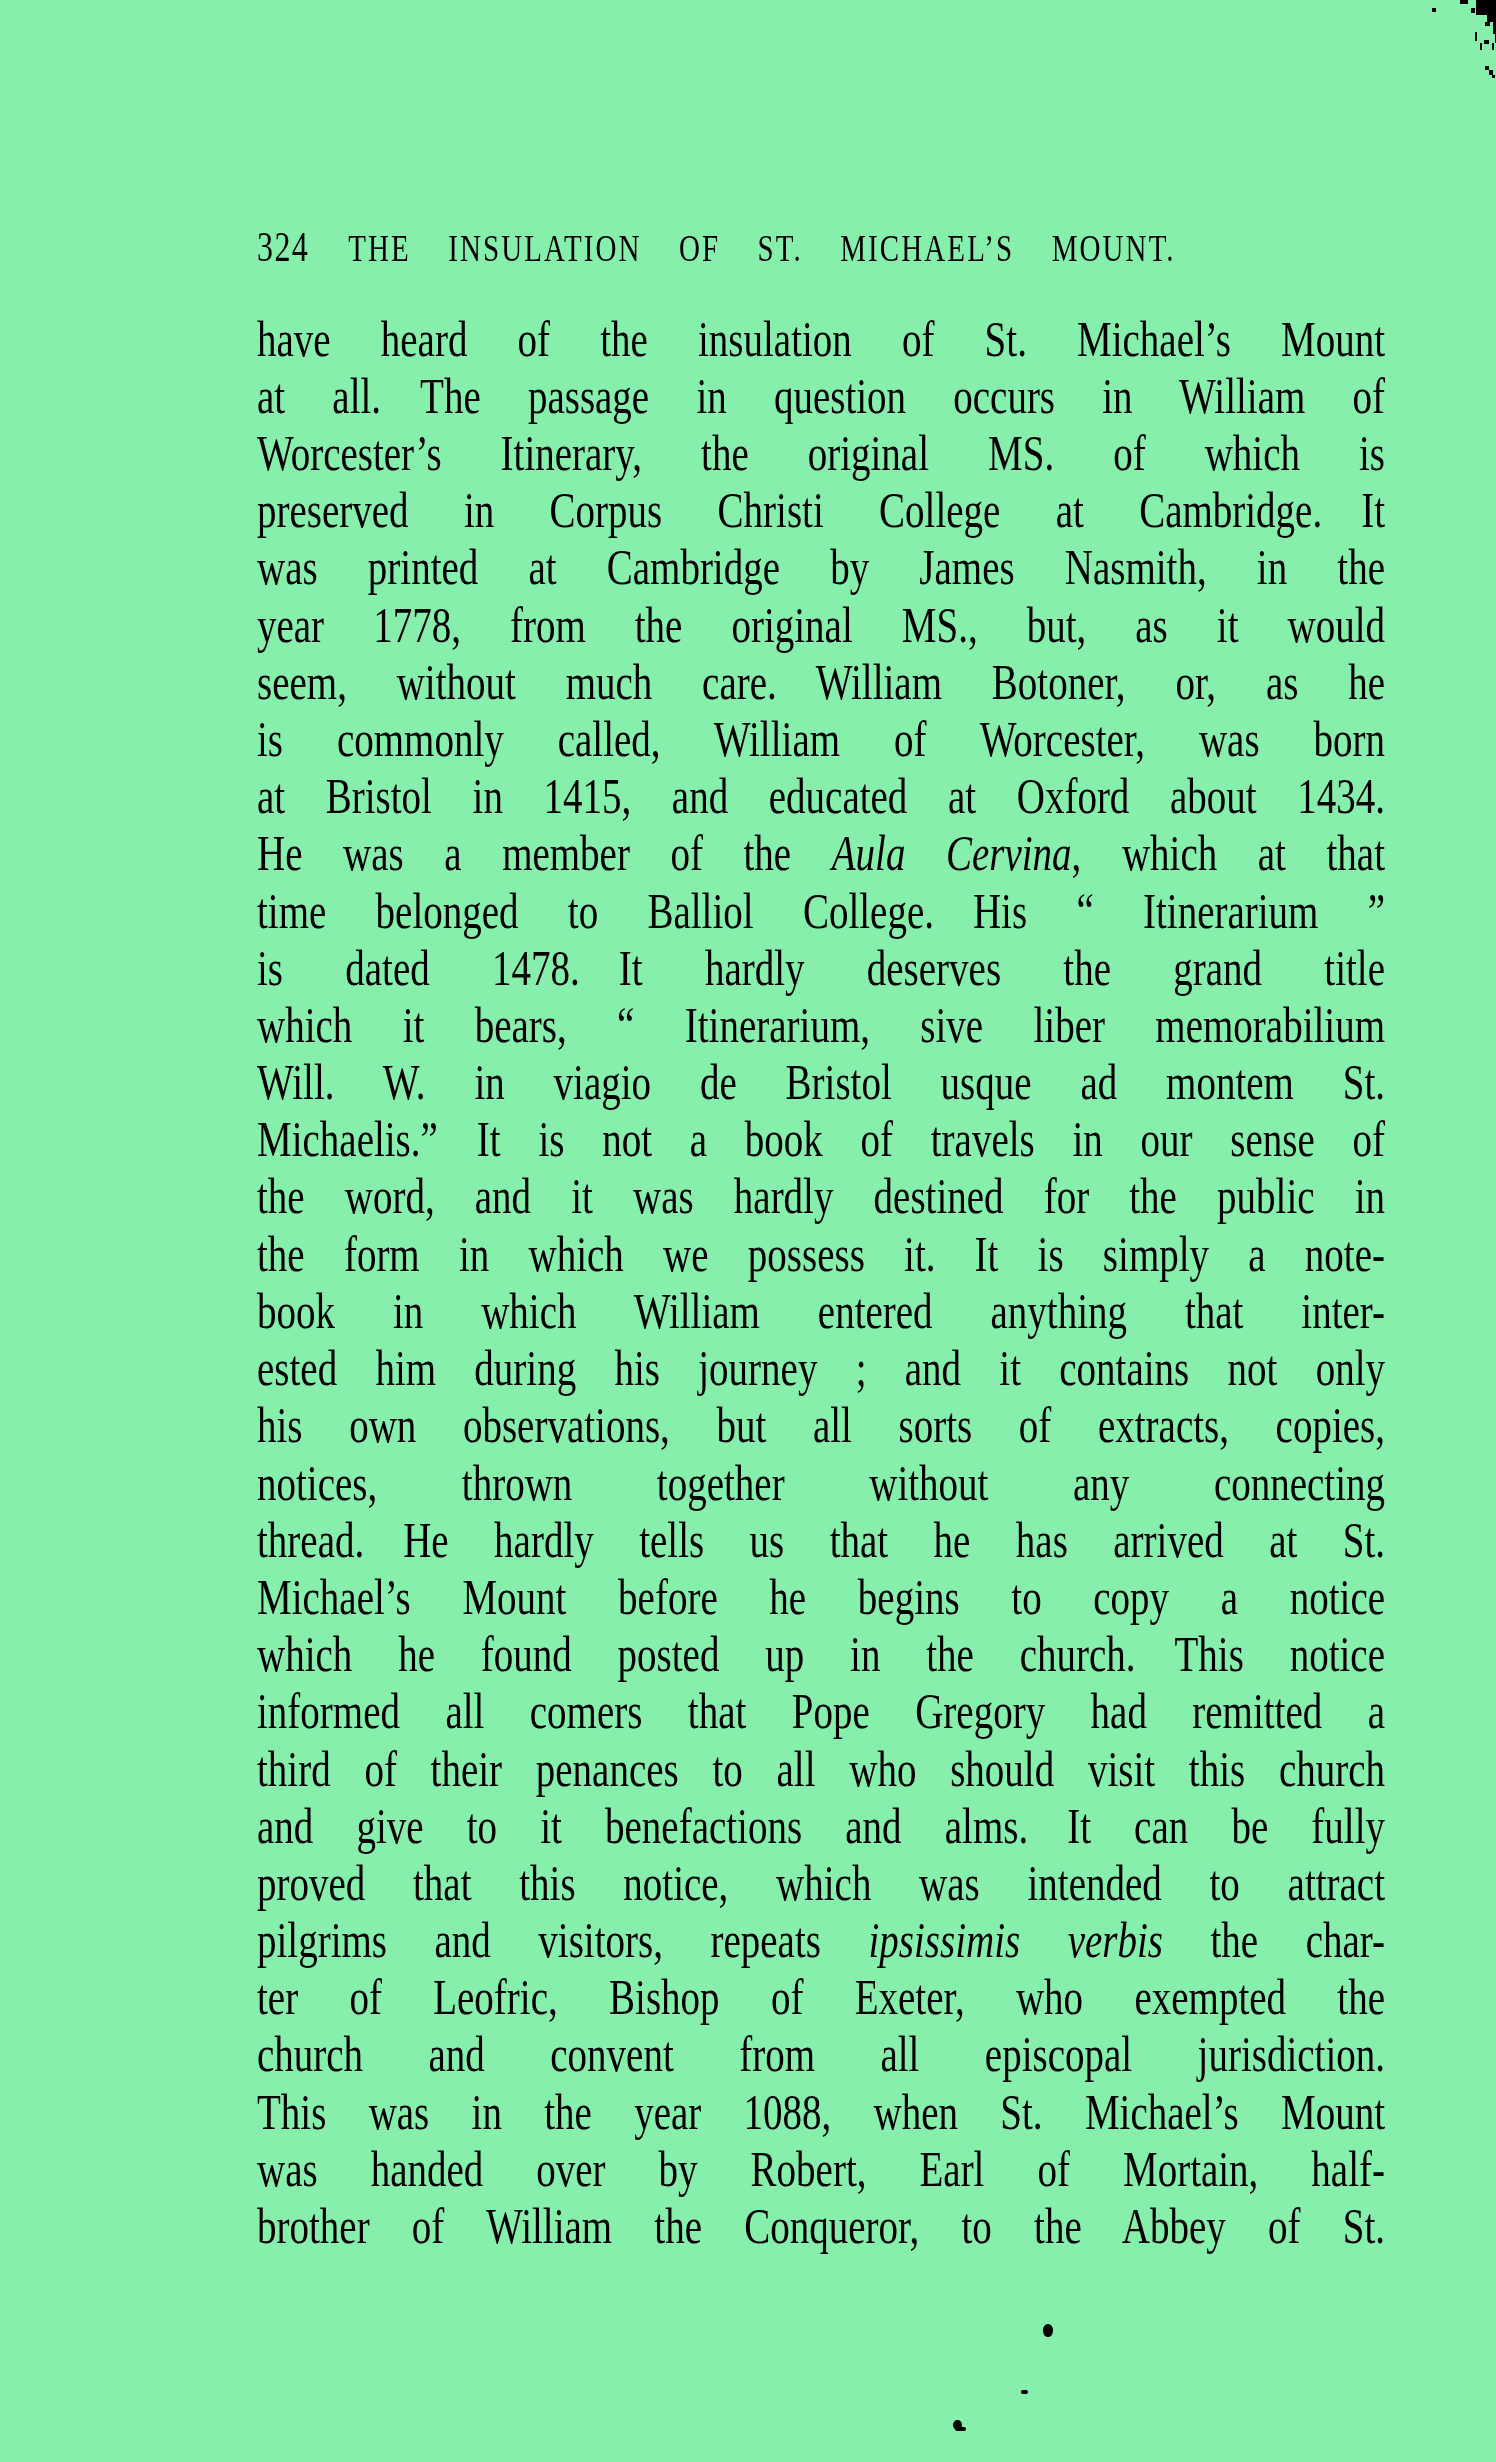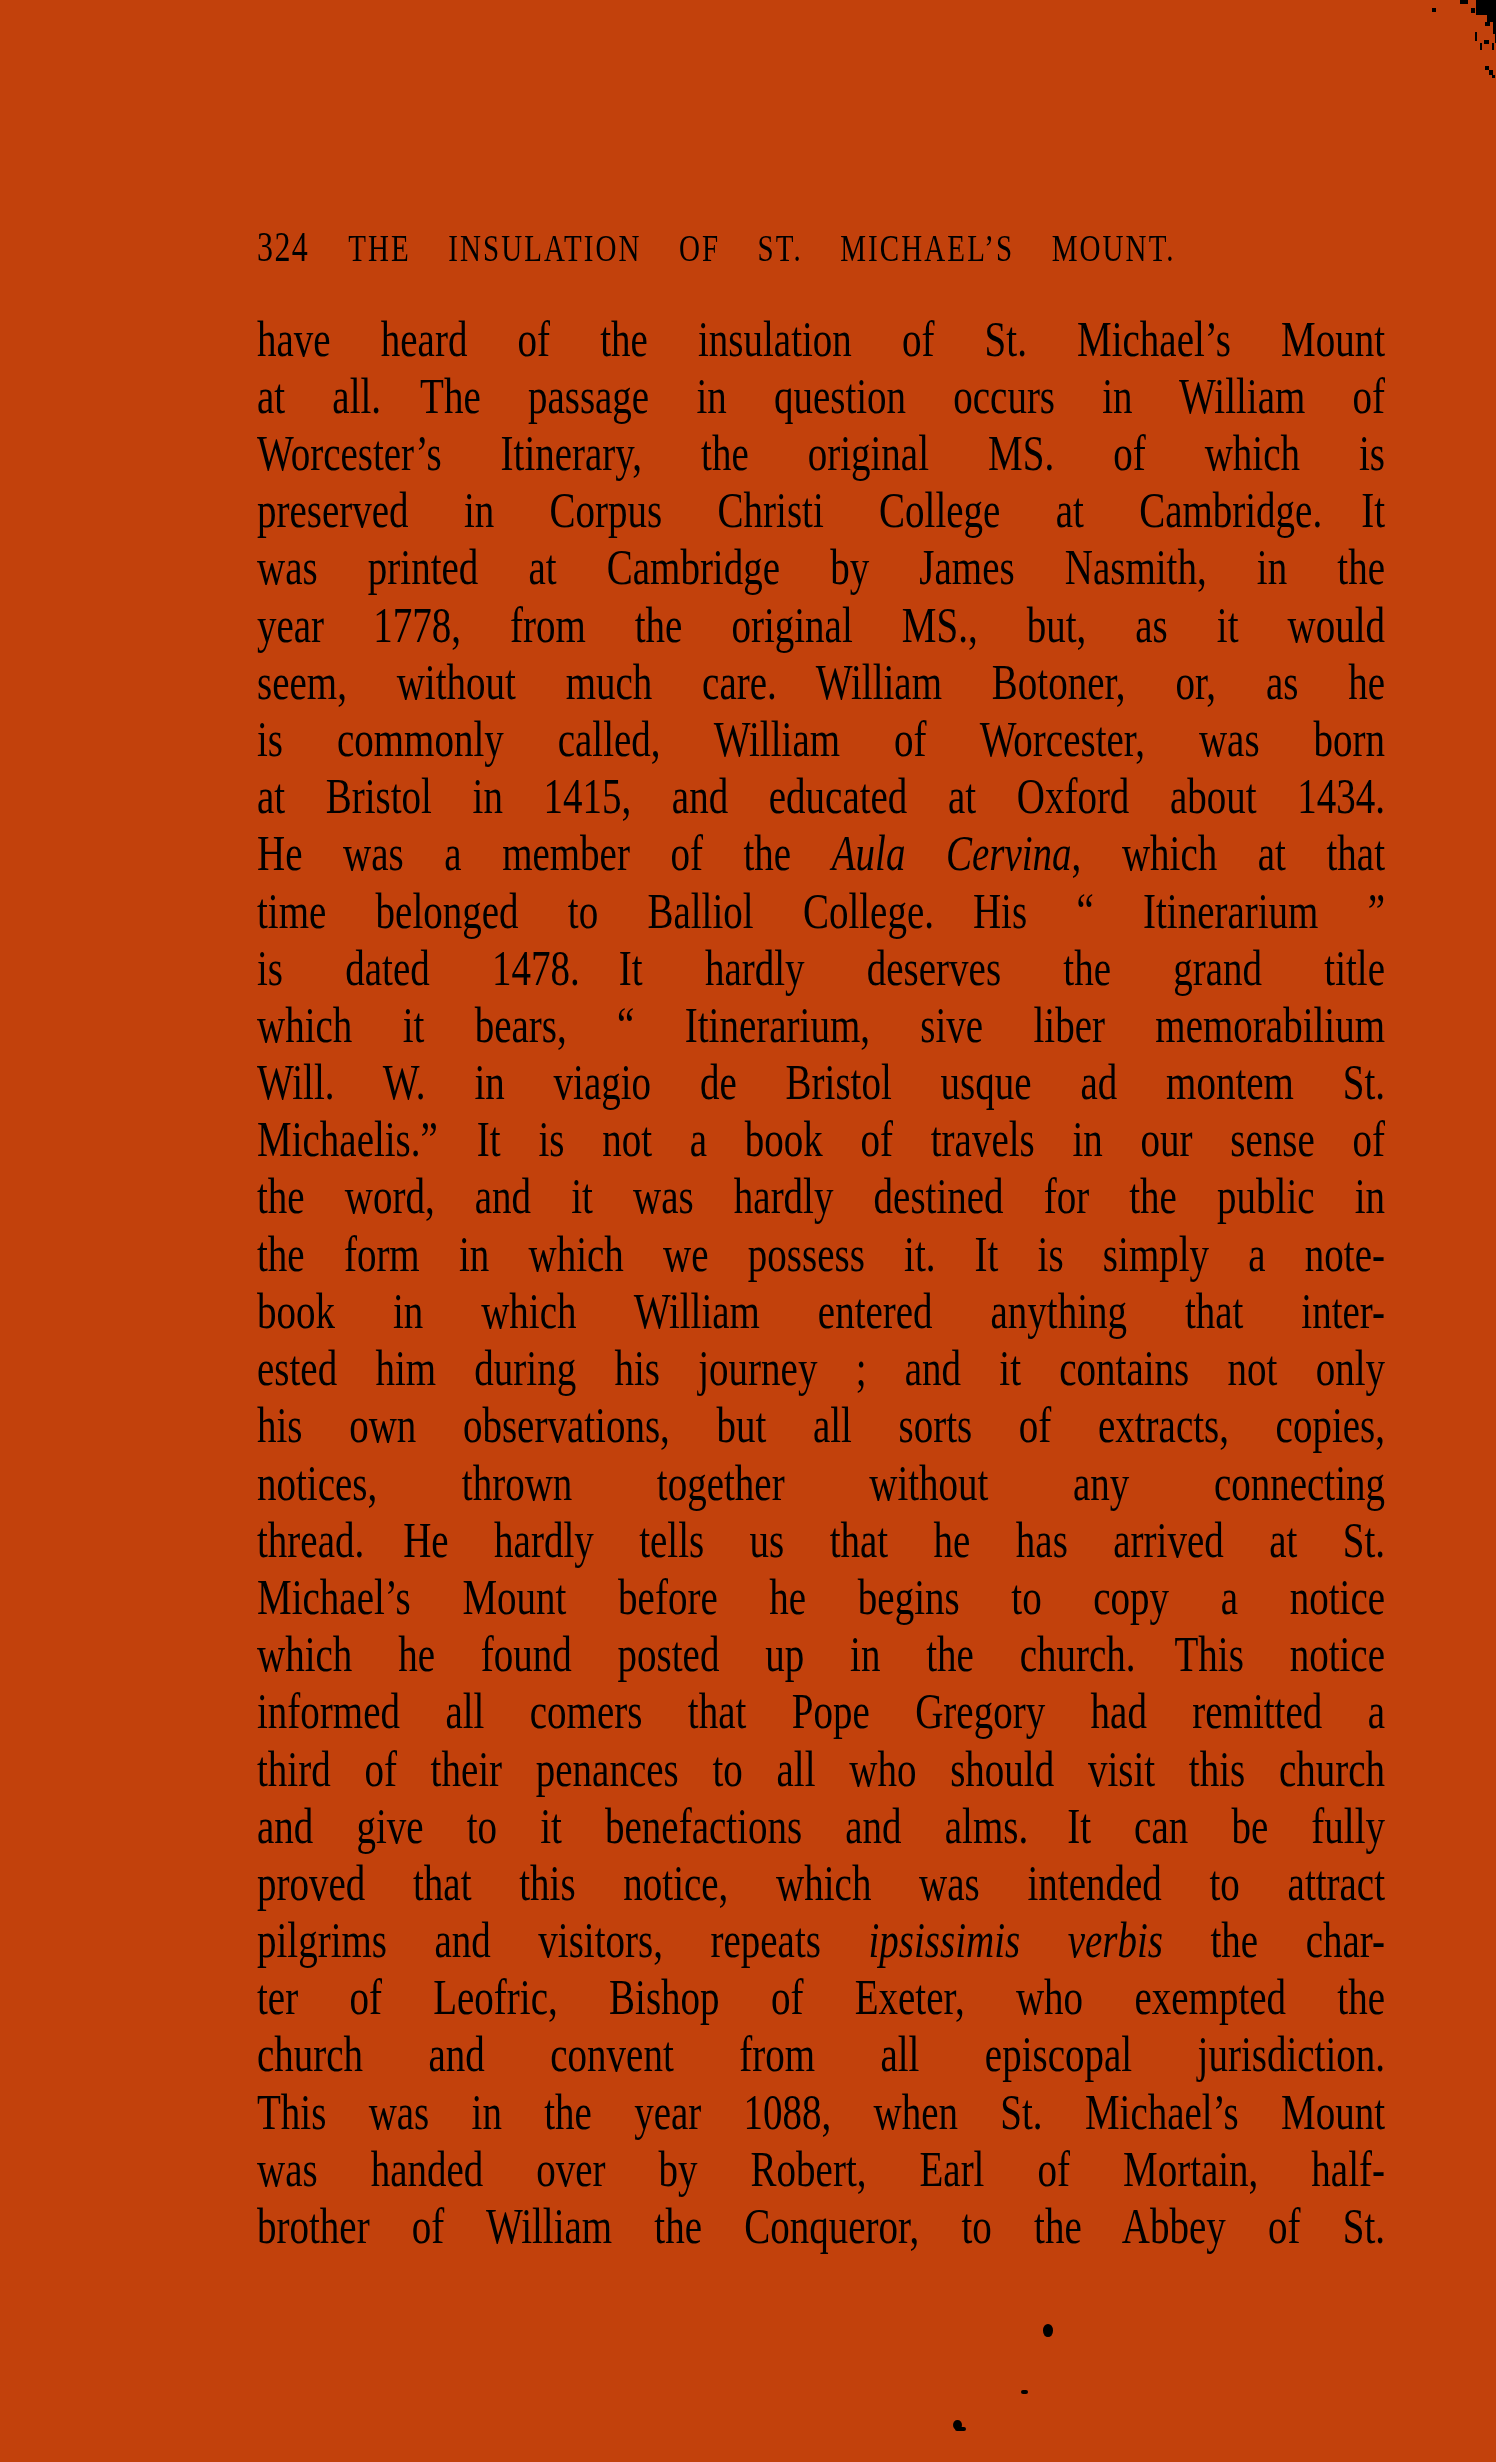--- a/index.html
+++ b/index.html
@@ -1,20 +1,20 @@
 <!DOCTYPE html>
 <html style="font-size:11px"><head>
 <meta charset="utf-8">
 <style>
   html, body { margin: 0; padding: 0; background: #ffffff; }
   .page {
     position: relative;
     width: 1496px;
     height: 2462px;
-    background: #c2410c;
+    background: #86efac;
     overflow: hidden;
     font-family: "Liberation Serif", serif;
     color: #000000;
   }
   .running-head {
     position: absolute;
     left: 257px;
     top: 225px;
     display: flex;
     align-items: baseline;

